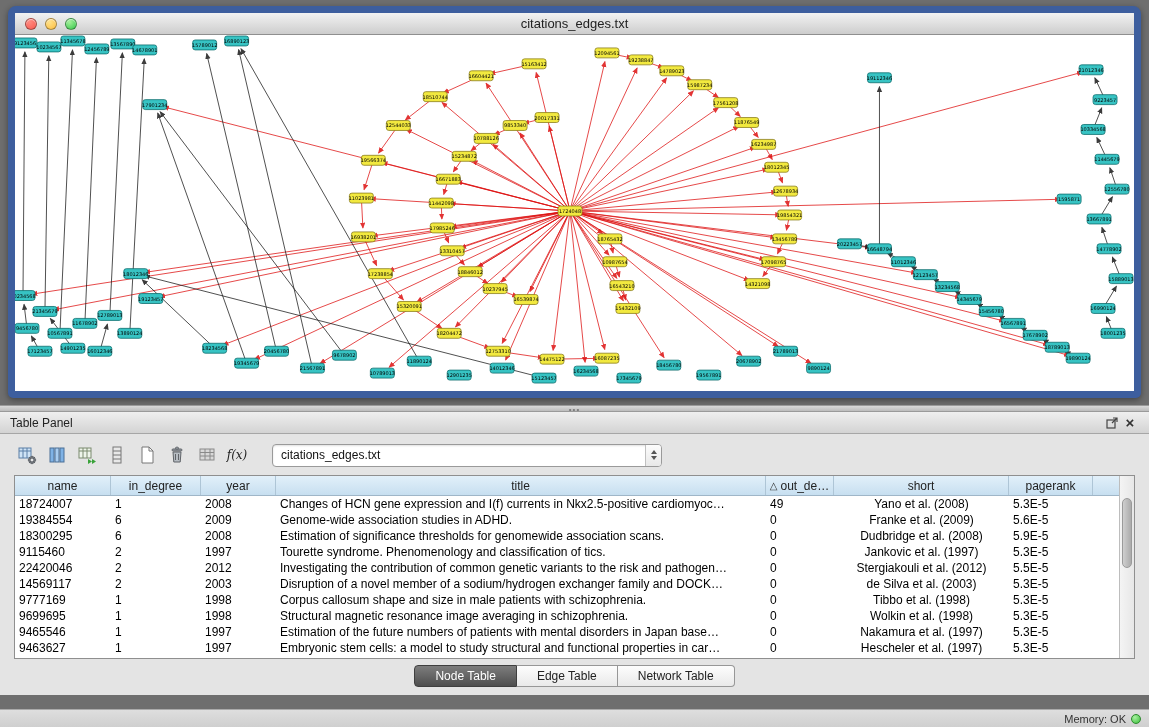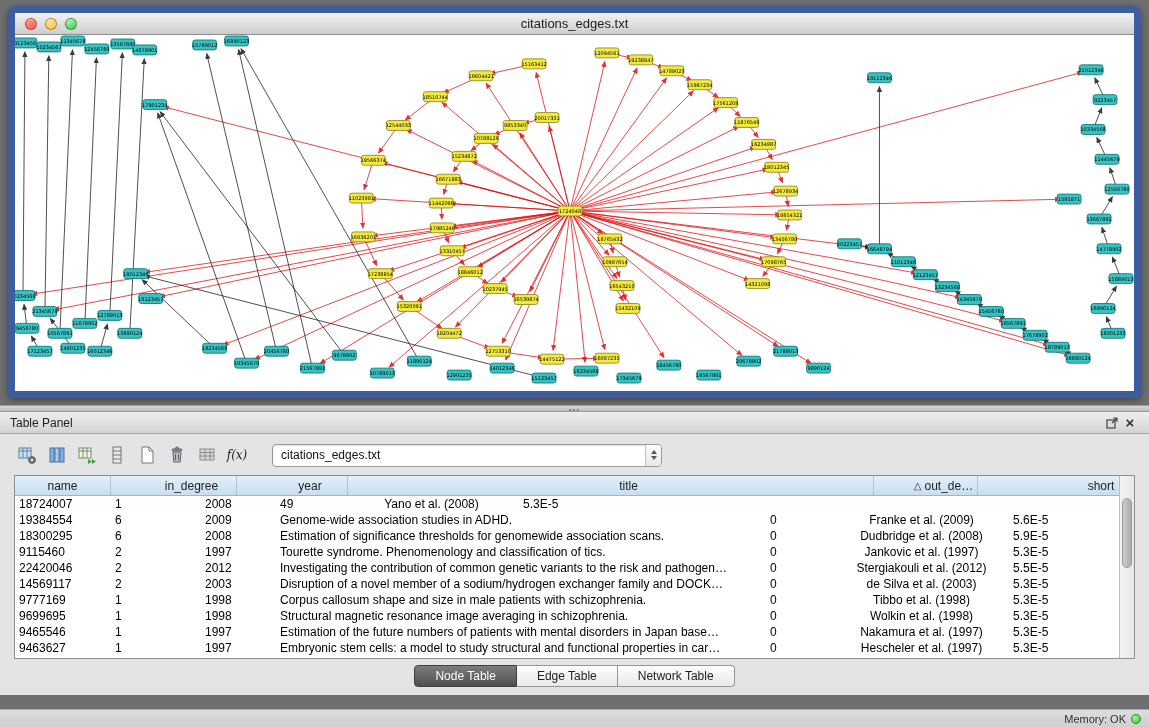--- a/index.html
+++ b/index.html
@@ -49,21 +49,21 @@
   .combo .stepper { width:16px; height:100%; border-left:1px solid #c0c0c0; display:flex; flex-direction:column;
                     align-items:center; justify-content:center; gap:2px; background:linear-gradient(#fcfcfc,#e8e8e8);
                     border-radius:0 3px 3px 0; }
   .arr-up { width:0; height:0; border-left:3px solid transparent; border-right:3px solid transparent; border-bottom:4px solid #555; }
   .arr-dn { width:0; height:0; border-left:3px solid transparent; border-right:3px solid transparent; border-top:4px solid #555; }
 
   .table-wrap { margin-top:5px; border:1px solid #8f8f8f; background:#fff; width:1121px; height:184px;
                 display:flex; }
   .table-cols { flex:1; display:flex; flex-direction:column; overflow:hidden; }
   .thead { display:flex; height:20px; background:linear-gradient(#e2f0fa,#c7dff0); border-bottom:1px solid #9fb6c8;
-           font-size:12px; color:#222; flex:0 0 20px;gap:36px; }
+           font-size:12px; color:#222; flex:0 0 20px; }
   .th { display:flex; align-items:center; justify-content:center; border-right:1px solid #aec5d6;
         white-space:nowrap; overflow:hidden; }
   .th .sort { margin-right:3px; font-size:10px; color:#333; }
   .trow { display:flex; height:16px; font-size:12px; color:#000; background:#fff; flex:0 0 16px; }
   .td { display:flex; align-items:center; white-space:nowrap; overflow:hidden; padding:0 4px; }
   .vscroll { flex:0 0 15px; background:linear-gradient(90deg,#f4f4f4,#e7e7e7); border-left:1px solid #bdbdbd;
              position:relative; }
   .vthumb { position:absolute; left:2px; right:2px; top:22px; height:70px; border-radius:6px;
             background:linear-gradient(90deg,#cfcfcf,#ababab); border:1px solid #9a9a9a; }
 
@@ -768,20 +768,21 @@
             <div class="th" style="width: 84px; flex: 0 0 84px;">
               <span>pagerank</span>
             </div>
             <div class="th" style="flex: 1 1 0%; border-right: none;"></div>
           </div>
         <div id="tbody">
             <div class="trow">
               <div class="td" style="width: 96px; flex: 0 0 96px; justify-content: flex-start;">18724007</div>
               <div class="td" style="width: 90px; flex: 0 0 90px; justify-content: flex-start;">1</div>
               <div class="td" style="width: 75px; flex: 0 0 75px; justify-content: flex-start;">2008</div>
+              <div class="td" style="width: 490px; flex: 0 0 490px; justify-content: flex-start;">Changes of HCN gene expression and I(f) currents in Nkx2.5-positive cardiomyoc…</div>
               <div class="td" style="width: 68px; flex: 0 0 68px; justify-content: flex-start;">49</div>
               <div class="td" style="width: 175px; flex: 0 0 175px; justify-content: center;">Yano et al. (2008)</div>
               <div class="td" style="width: 84px; flex: 0 0 84px; justify-content: flex-start;">5.3E-5</div>
             </div>
             <div class="trow">
               <div class="td" style="width: 96px; flex: 0 0 96px; justify-content: flex-start;">19384554</div>
               <div class="td" style="width: 90px; flex: 0 0 90px; justify-content: flex-start;">6</div>
               <div class="td" style="width: 75px; flex: 0 0 75px; justify-content: flex-start;">2009</div>
               <div class="td" style="width: 490px; flex: 0 0 490px; justify-content: flex-start;">Genome-wide association studies in ADHD.</div>
               <div class="td" style="width: 68px; flex: 0 0 68px; justify-content: flex-start;">0</div>

